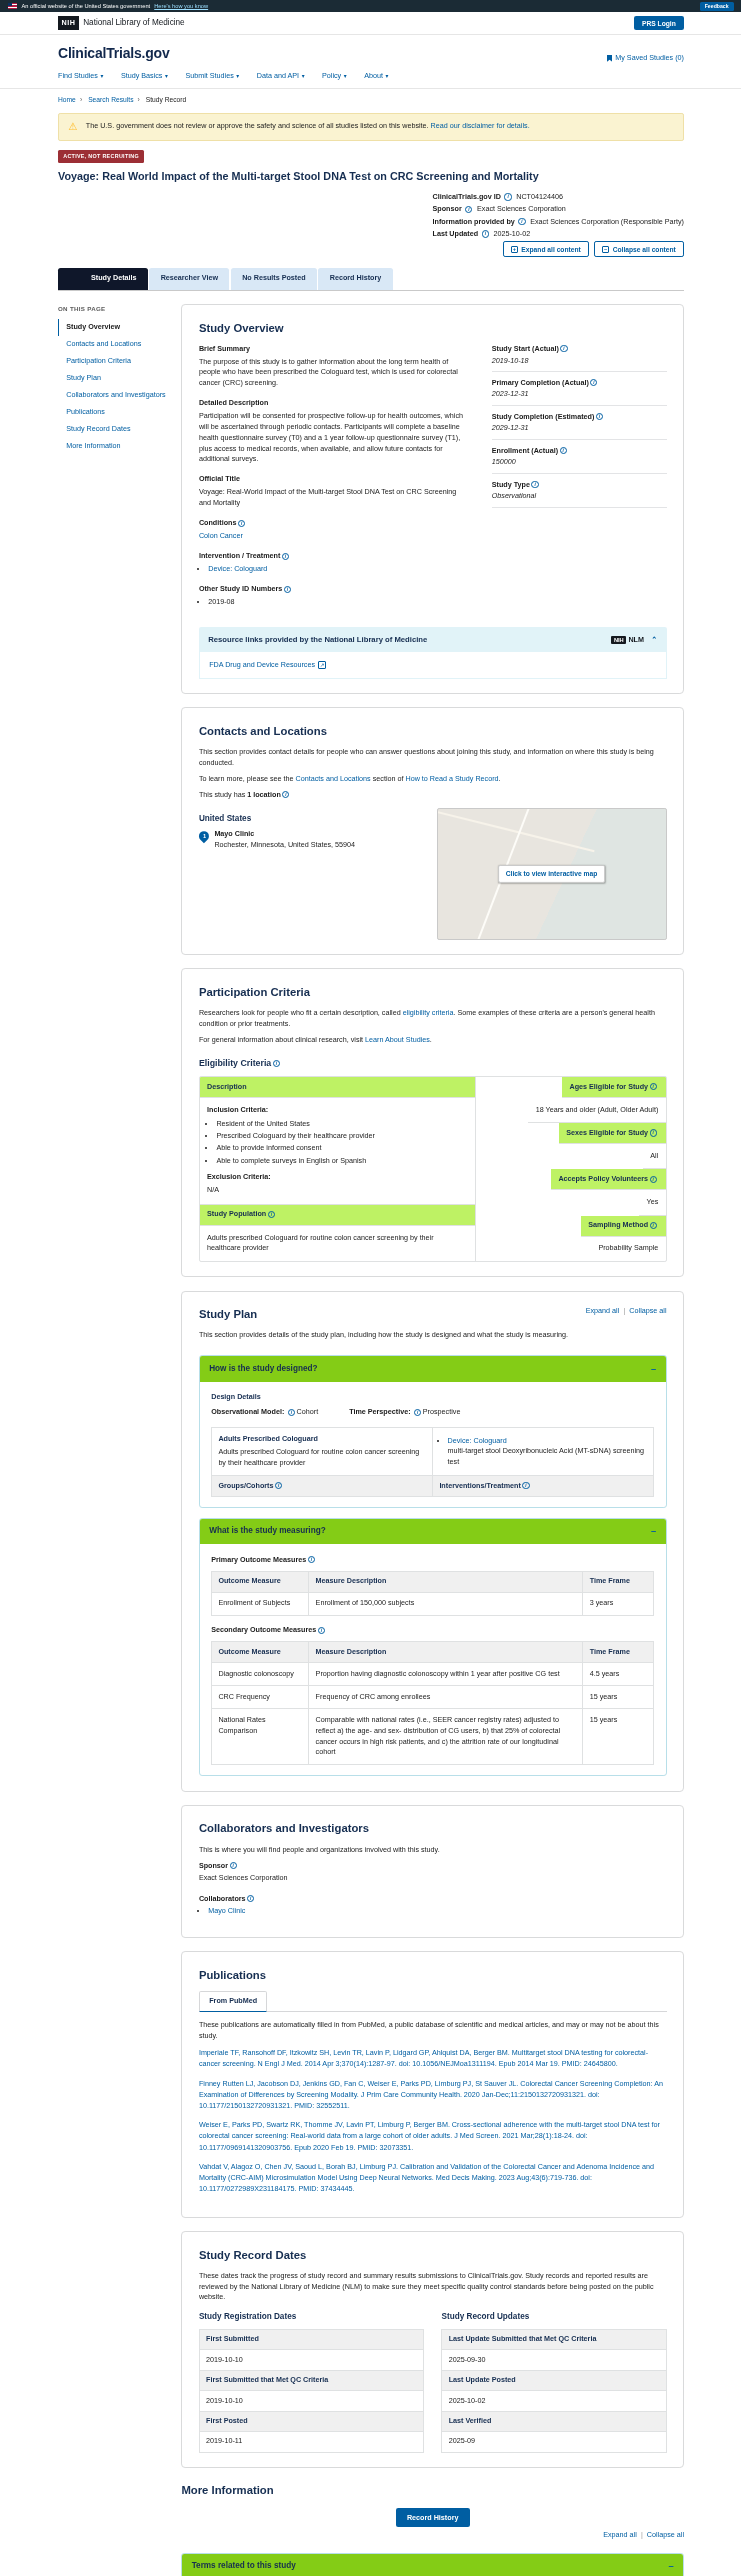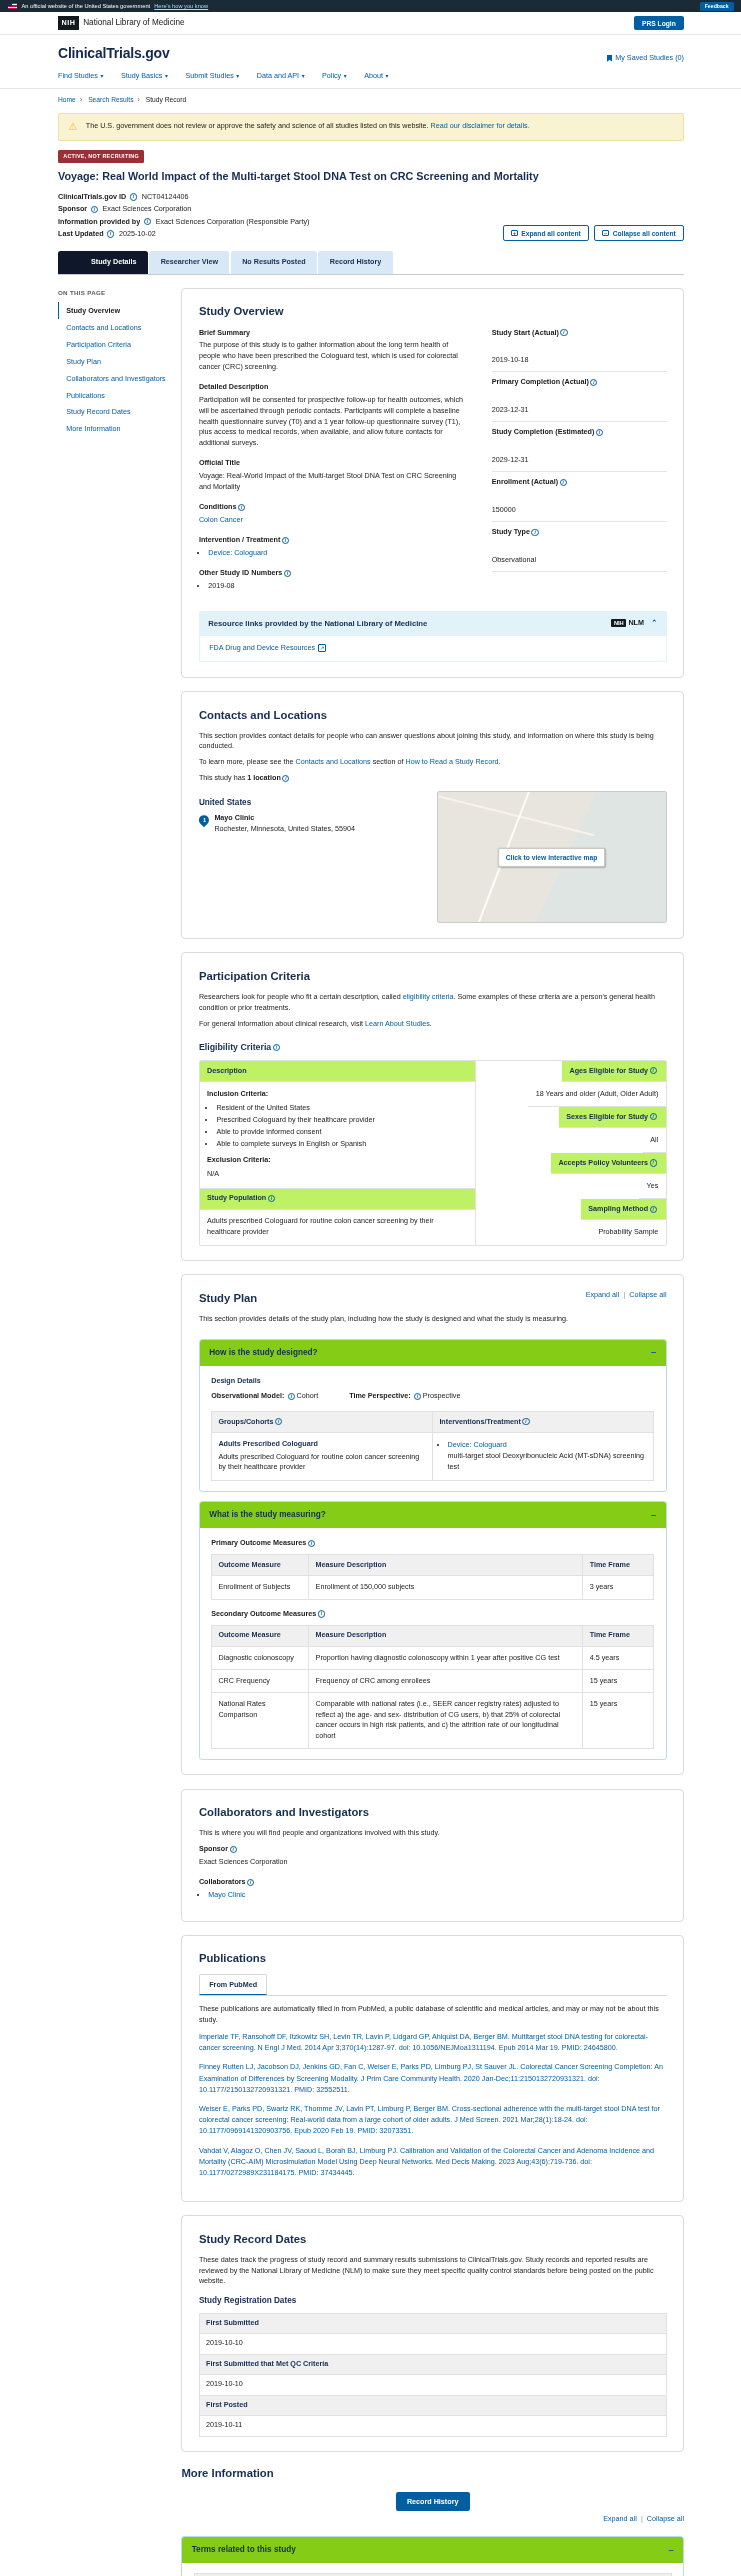--- a/index.html
+++ b/index.html
@@ -48,21 +48,21 @@
   .breadcrumb .current { color:#1b1b1b; }
 
   
   .alert { background:#faf3d1; border:0.5px solid #efe0a7; border-radius:2.1px; padding:7.2px 9.3px; display:flex; gap:6.2px; align-items:flex-start; margin:6.2px 0 9.3px 0; font-size:7.2px; }
   .warn-icon { width:11.3px; height:11.3px; flex:none; color:#ffbe2e; font-size:10.3px; line-height:11.3px; }
   .warn-icon::before { content:"⚠"; }
 
   
   .status-chip { display:inline-block; background:#9c2f35; color:#fff; font-size:5.4px; font-weight:bold; letter-spacing:0.3px; padding:2.1px 5.2px; border-radius:1.5px; text-transform:uppercase; }
   h1.study-title { font-size:10.8px; color:#162e51; margin:6.2px 0 7.2px 0; line-height:1.35; max-width:505px; }
-  .title-cols { display:flex; justify-content:space-between; align-items:flex-end; }
+  .title-cols { display:flex; justify-content:space-between; align-items:flex-end;flex-direction:column; }
   .meta-row { margin:1.5px 0; font-size:7.2px; }
   .meta-label { font-weight:bold; color:#1b1b1b; margin-right:2.1px; }
   .meta-value { margin-left:3.1px; }
   .title-actions { display:flex; gap:5.2px; }
   .outline-btn { background:#fff; border:1px solid #005ea2; color:#005ea2; border-radius:2.1px; padding:3.6px 7.2px; font-size:6.7px; font-weight:bold; cursor:pointer; display:flex; align-items:center; gap:3.6px; }
   .sq-icon { display:inline-block; width:6.7px; height:6.7px; border:0.8px solid #005ea2; border-radius:1px; font-size:5.7px; line-height:5.7px; text-align:center; font-weight:bold; }
 
   .info-icon { display:inline-block; width:7.2px; height:7.2px; border:0.5px solid #005ea2; border-radius:50%; color:#005ea2; font-size:4.6px; line-height:6.7px; text-align:center; font-style:italic; font-weight:bold; vertical-align:0.5px; margin:0 1.5px; cursor:pointer; }
   .info-icon::before { content:"i"; }
 
@@ -89,21 +89,21 @@
   ul.plain { margin:2.1px 0 5.2px 9.3px; padding:0; }
   ul.plain li { margin:1.5px 0; }
 
   
   .ov-cols { display:flex; gap:22px; }
   .ov-left { flex:1.55; min-width:0; }
   .ov-right { flex:1; min-width:0; }
   .fact { border-bottom:0.5px solid #e3e4e6; padding:5.2px 0; }
   .fact:first-child { padding-top:0; }
   .fact-label { font-weight:bold; color:#1b1b1b; }
-  .fact-value { margin-top:17px; }
+  .fact-value { margin-top:1px;font-style:italic; }
   .resource-banner { background:#e1f3f8; border-radius:2.1px 2.1px 0 0; margin-top:14.4px; padding:6.7px 9.3px; display:flex; align-items:center; justify-content:space-between; }
   .rb-title { font-weight:bold; color:#162e51; font-size:7.7px; }
   .rb-right { display:flex; align-items:center; gap:7.2px; }
   .nih-box-sm { background:#14191f; color:#fff; font-weight:bold; font-size:5.7px; padding:1px 2.6px; border-radius:1px; }
   .rb-nlm { font-weight:bold; color:#14191f; margin-left:2.1px; }
   .chev { color:#005ea2; font-weight:bold; cursor:pointer; font-size:7.2px; }
   .rb-content { border:0.5px solid #e1f3f8; border-top:none; padding:7.2px 9.3px; }
   .ext-icon::after { content:"↗"; font-size:5.7px; margin-left:2.6px; border:0.5px solid #005ea2; border-radius:1px; padding:0 1px; color:#005ea2; }
 
   
@@ -428,36 +428,36 @@
         </div>
         <div class="acc-b">
           <div style="font-weight:bold;color:#162e51;">Design Details</div>
           <div class="design-cols">
             <div class="design-item"><b>Observational Model:</b><span class="info-icon"></span><span>Cohort</span></div>
             <div class="design-item"><b>Time Perspective:</b><span class="info-icon"></span><span>Prospective</span></div>
           </div>
           <table class="data">
             <tbody>
                 <tr>
-              <th style="width:50%;"><span>Groups/Cohorts</span><span class="info-icon"></span></th>
-              <th><span>Interventions/Treatment</span><span class="info-icon"></span></th>
-            </tr>
-            <tr>
               <td>
                 <div class="cell-title">Adults Prescribed Cologuard</div>
                 <div>Adults prescribed Cologuard for routine colon cancer screening by their healthcare provider</div>
               </td>
               <td>
                 <ul class="plain" style="margin:0 0 0 8.2px;">
                   <li><a>Device: Cologuard</a>
                     <div>multi-target stool Deoxyribonucleic Acid (MT-sDNA) screening test</div>
                   </li>
                 </ul>
               </td>
             </tr>
+            <tr>
+              <th style="width:50%;"><span>Groups/Cohorts</span><span class="info-icon"></span></th>
+              <th><span>Interventions/Treatment</span><span class="info-icon"></span></th>
+            </tr>
           </tbody>
             </table>
         </div>
       </div>
 
       <div class="accordion">
         <div class="acc-h">
           <span class="acc-title">What is the study measuring?</span>
           <span class="minus-icon"></span>
         </div>
@@ -541,20 +541,35 @@
             </div>
           <div class="date-field">
               <div class="date-label">First Submitted that Met QC Criteria</div>
               <div class="date-value">2019-10-10</div>
             </div>
           <div class="date-field">
               <div class="date-label">First Posted</div>
               <div class="date-value">2019-10-11</div>
             </div>
         </div>
+        <div class="dates-col">
+          <div class="dates-h">Study Record Updates</div>
+          <div class="date-field">
+              <div class="date-label">Last Update Submitted that Met QC Criteria</div>
+              <div class="date-value">2025-09-30</div>
+            </div>
+          <div class="date-field">
+              <div class="date-label">Last Update Posted</div>
+              <div class="date-value">2025-10-02</div>
+            </div>
+          <div class="date-field">
+              <div class="date-label">Last Verified</div>
+              <div class="date-value">2025-09</div>
+            </div>
+        </div>
       </div>
     </section>
 
     <section>
       <div class="mi-head">
         <h2 class="sec-h">More Information</h2>
         <button class="rh-btn">Record History</button>
         <div class="mi-exp exp-links">
           <a>Expand all</a><span class="bar">|</span><a>Collapse all</a>
         </div>

